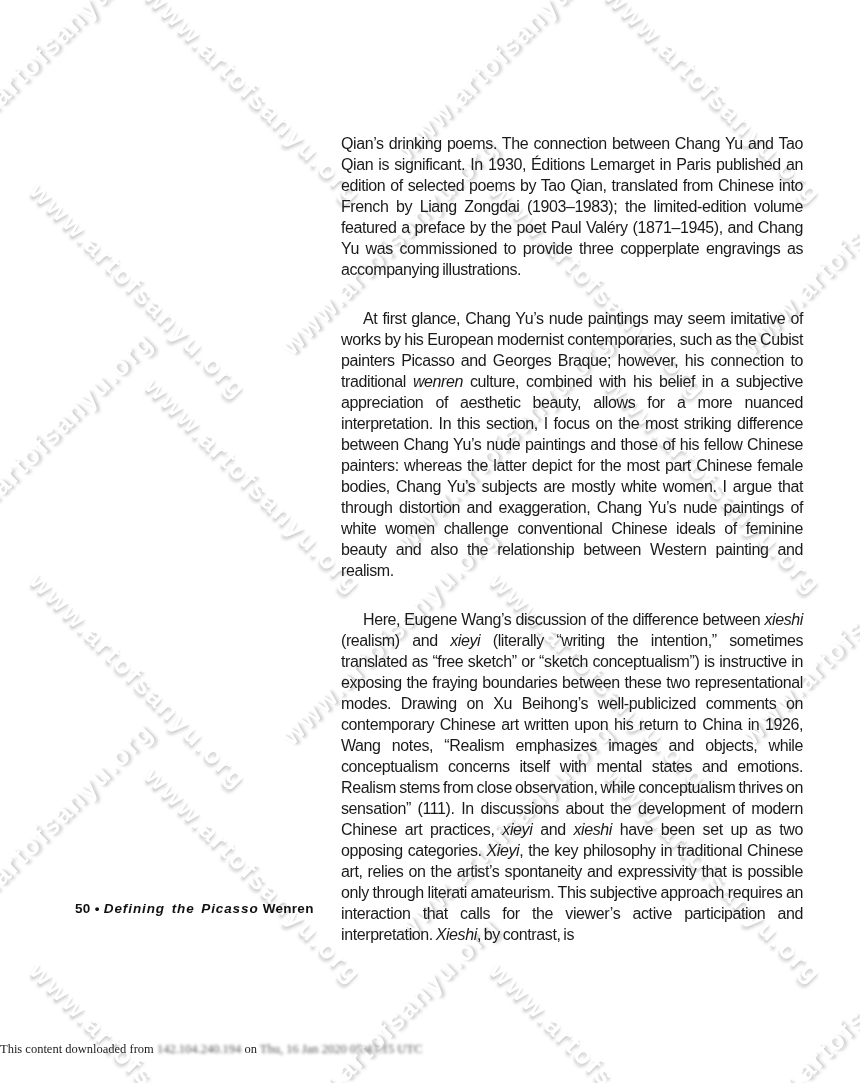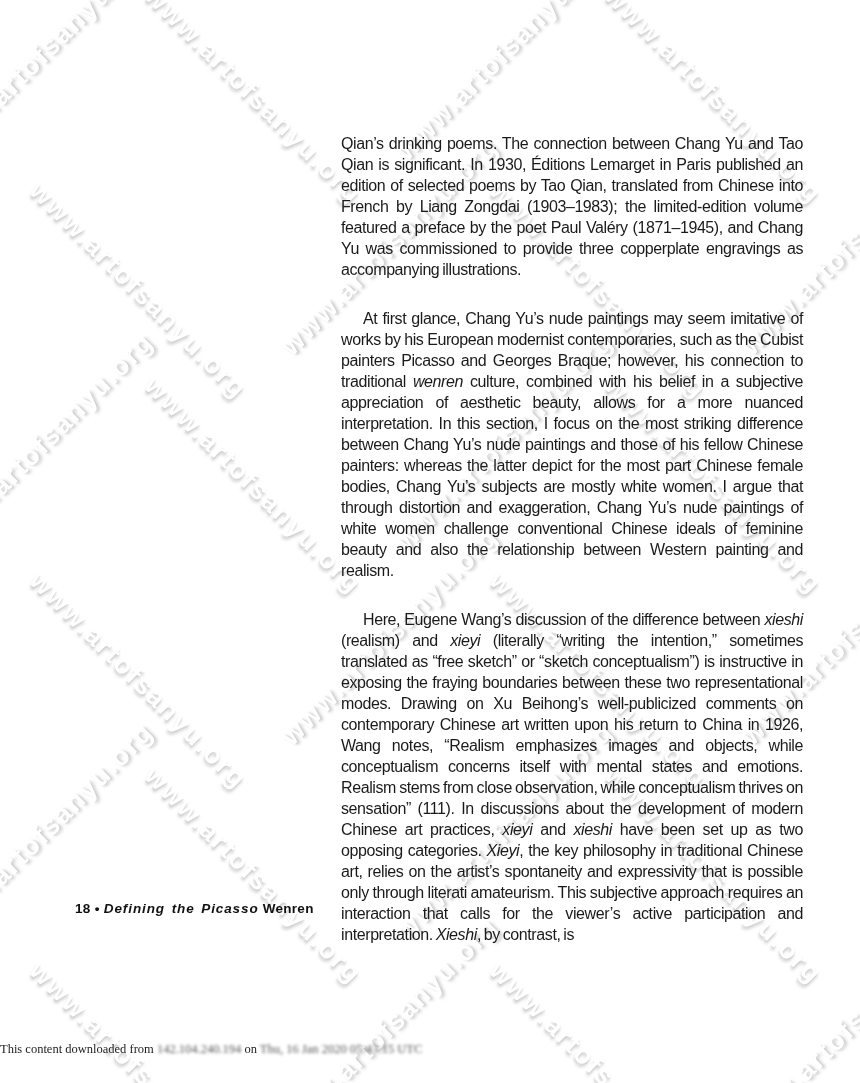--- a/index.html
+++ b/index.html
@@ -111,21 +111,21 @@
       <span class="wm" style="left: 735px; top: 1120px; transform: rotate(-45deg);">www.artofsanyu.org</span>
     </div>
 
   <div class="textblock">
     <p><span>Qian’s drinking poems. The connection between Chang Yu and Tao Qian is significant. In 1930, Éditions Lemarget in Paris published an edition of selected poems by Tao Qian, translated from Chinese into French by Liang Zongdai (1903–1983); the limited-edition volume featured a preface by the poet Paul Valéry (1871–1945), and Chang Yu was commissioned to provide three copperplate engravings as accompanying illustrations.</span></p>
     <p class="indent"><span>At first glance, Chang Yu’s nude paintings may seem imitative of works by his European modernist contemporaries, such as the Cubist painters Picasso and Georges Braque; however, his connection to traditional </span><em>wenren</em><span> culture, combined with his belief in a subjective appreciation of aesthetic beauty, allows for a more nuanced interpretation. In this section, I focus on the most striking difference between Chang Yu’s nude paintings and those of his fellow Chinese painters: whereas the latter depict for the most part Chinese female bodies, Chang Yu’s subjects are mostly white women. I argue that through distortion and exaggeration, Chang Yu’s nude paintings of white women challenge conventional Chinese ideals of feminine beauty and also the relationship between Western painting and realism.</span></p>
     <p class="indent"><span>Here, Eugene Wang’s discussion of the difference between </span><em>xieshi</em><span> (realism) and </span><em>xieyi</em><span> (literally “writing the intention,” sometimes translated as “free sketch” or “sketch conceptualism”) is instructive in exposing the fraying boundaries between these two representational modes. Drawing on Xu Beihong’s well-publicized comments on contemporary Chinese art written upon his return to China in 1926, Wang notes, “Realism emphasizes images and objects, while conceptualism concerns itself with mental states and emotions. Realism stems from close observation, while conceptualism thrives on sensation” (111). In discussions about the development of modern Chinese art practices, </span><em>xieyi</em><span> and </span><em>xieshi</em><span> have been set up as two opposing categories. </span><em>Xieyi</em><span>, the key philosophy in traditional Chinese art, relies on the artist’s spontaneity and expressivity that is possible only through literati amateurism. This subjective approach requires an interaction that calls for the viewer’s active participation and interpretation. </span><em>Xieshi</em><span>, by contrast, is</span></p>
   </div>
 
   <div class="running-footer">
-    <span>18</span>
+    <span>50</span>
     <span>•</span>
     <span class="rf-italic">Defining the Picasso</span>
     <span>Wenren</span>
   </div>
 
   <div class="jstor-footer">
     <div>
       <span>This content downloaded from</span>
       <span class="redacted">142.104.240.194</span>
       <span>on</span>

